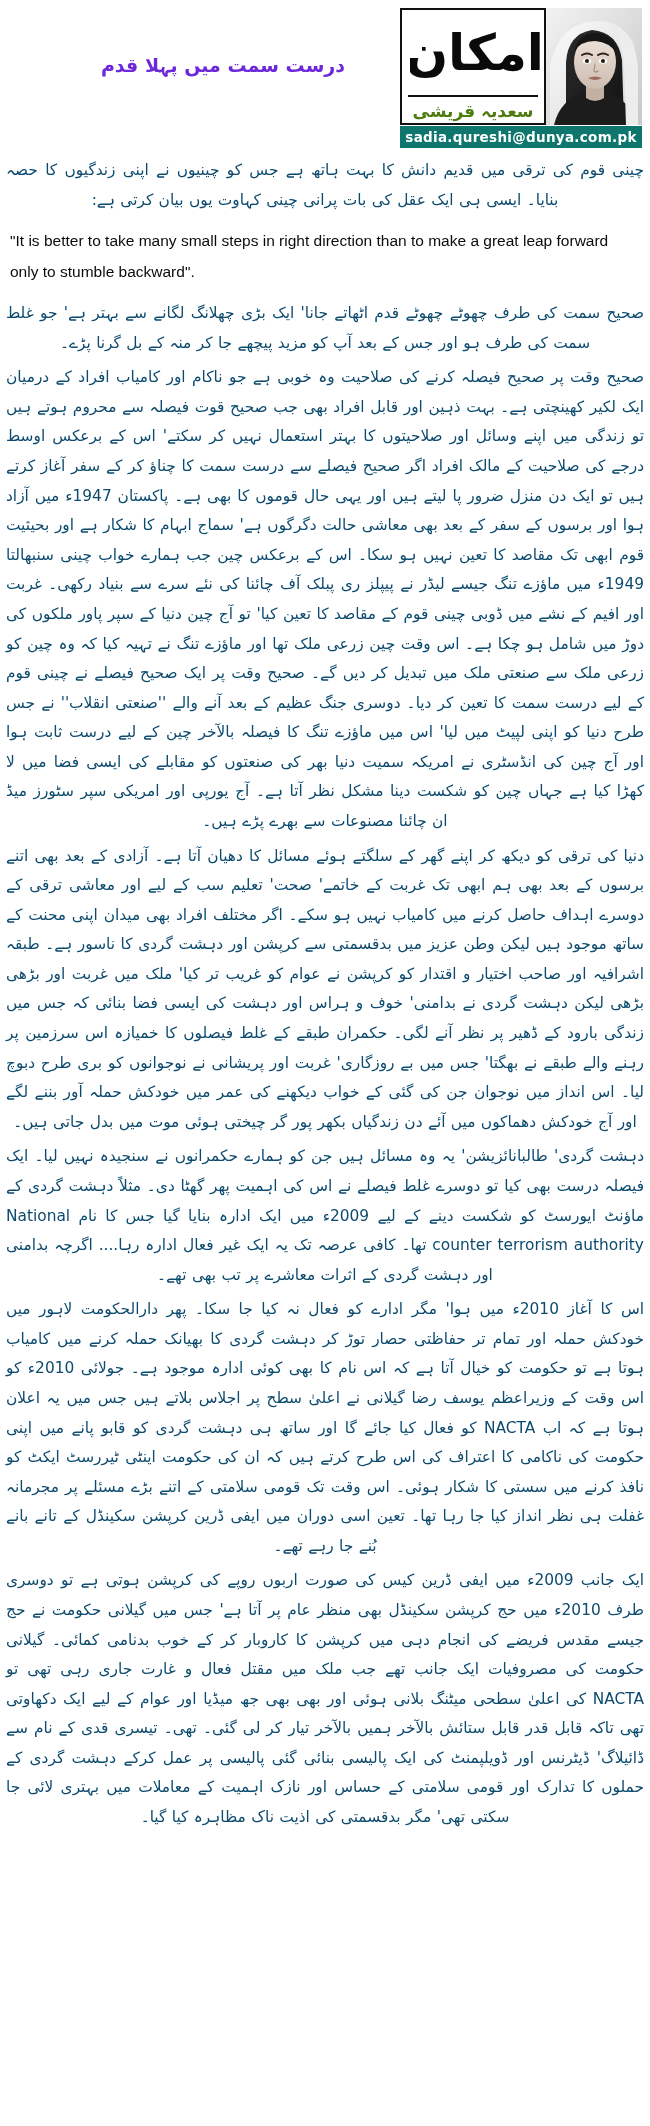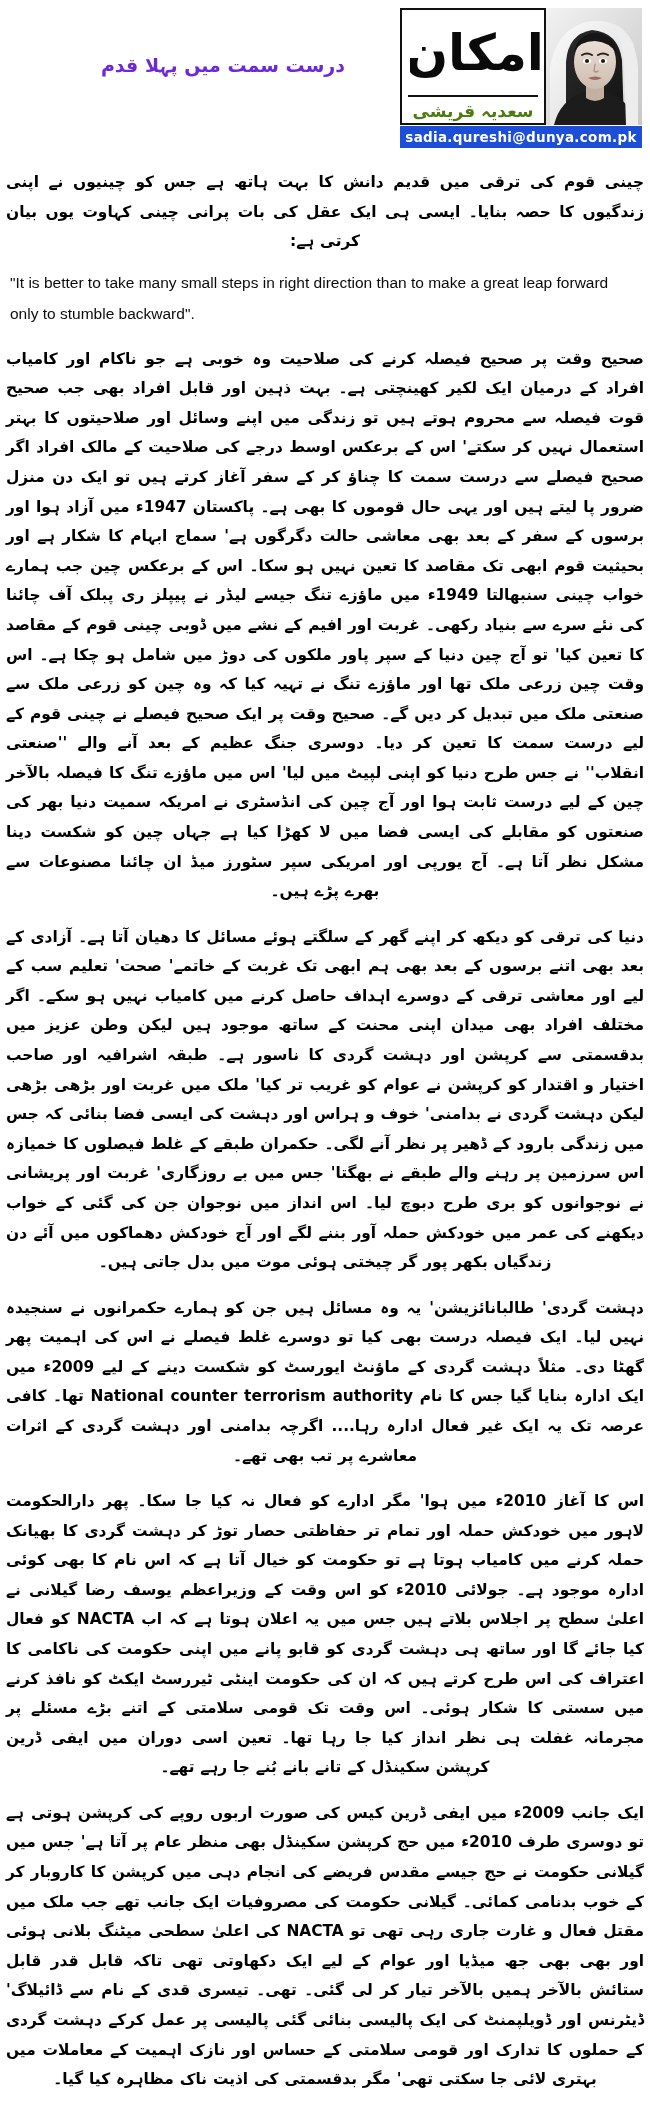--- a/index.html
+++ b/index.html
@@ -103,21 +103,21 @@
     background: #cfcfcf;
   }
   .photo-svg { display: block; width: 96px; height: 117px; }
 
   .email-bar {
     position: absolute;
     top: 118px;
     right: 0;
     width: 242px;
     height: 22px;
-    background: #1d4ed8;
+    background: #0f766e;
     color: #ffffff;
     font-family: "DejaVu Sans", sans-serif;
     font-size: 13.5px;
     font-weight: 700;
     letter-spacing: 0.3px;
     text-align: center;
     line-height: 22px;
     direction: ltr;
     white-space: nowrap;
     overflow: hidden;
@@ -144,24 +144,24 @@
     box-sizing: border-box;
     padding: 0 6px 18px 6px;
   }
 
   p.urdu {
     direction: rtl;
     text-align: justify;
     text-align-last: center;
     font-family: "DejaVu Sans", sans-serif;
     font-size: 15.4px;
-    font-weight: 700;
+    font-weight: 400;
     line-height: 1.92;
-    color: #000000;
-    margin: 16px 0 5px 0;
+    color: #0c4a6e;
+    margin: 4px 0 5px 0;
     word-spacing: 0.5px;
     hyphens: none;
   }
 
   p.urdu.first {
     text-align-last: center;
   }
 
   p.quote-en {
     direction: ltr;
@@ -245,20 +245,21 @@
       <div class="email-bar">sadia.qureshi@dunya.com.pk</div>
     </div>
   </div>
 
   <div class="article">
 
     <p class="urdu first">چینی قوم کی ترقی میں قدیم دانش کا بہت ہاتھ ہے جس کو چینیوں نے اپنی زندگیوں کا حصہ بنایا۔ ایسی ہی ایک عقل کی بات پرانی چینی کہاوت یوں بیان کرتی ہے:</p>
 
     <p class="quote-en">"It is better to take many small steps in right direction than to make a great leap forward only to stumble backward".</p>
 
+    <p class="urdu">صحیح سمت کی طرف چھوٹے چھوٹے قدم اٹھاتے جانا' ایک بڑی چھلانگ لگانے سے بہتر ہے' جو غلط سمت کی طرف ہو اور جس کے بعد آپ کو مزید پیچھے جا کر منہ کے بل گرنا پڑے۔</p>
     <p class="urdu">صحیح وقت پر صحیح فیصلہ کرنے کی صلاحیت وہ خوبی ہے جو ناکام اور کامیاب افراد کے درمیان ایک لکیر کھینچتی ہے۔ بہت ذہین اور قابل افراد بھی جب صحیح قوت فیصلہ سے محروم ہوتے ہیں تو زندگی میں اپنے وسائل اور صلاحیتوں کا بہتر استعمال نہیں کر سکتے' اس کے برعکس اوسط درجے کی صلاحیت کے مالک افراد اگر صحیح فیصلے سے درست سمت کا چناؤ کر کے سفر آغاز کرتے ہیں تو ایک دن منزل ضرور پا لیتے ہیں اور یہی حال قوموں کا بھی ہے۔ پاکستان 1947ء میں آزاد ہوا اور برسوں کے سفر کے بعد بھی معاشی حالت دگرگوں ہے' سماج ابہام کا شکار ہے اور بحیثیت قوم ابھی تک مقاصد کا تعین نہیں ہو سکا۔ اس کے برعکس چین جب ہمارے خواب چینی سنبھالتا 1949ء میں ماؤزے تنگ جیسے لیڈر نے پیپلز ری پبلک آف چائنا کی نئے سرے سے بنیاد رکھی۔ غربت اور افیم کے نشے میں ڈوبی چینی قوم کے مقاصد کا تعین کیا' تو آج چین دنیا کے سپر پاور ملکوں کی دوڑ میں شامل ہو چکا ہے۔ اس وقت چین زرعی ملک تھا اور ماؤزے تنگ نے تہیہ کیا کہ وہ چین کو زرعی ملک سے صنعتی ملک میں تبدیل کر دیں گے۔ صحیح وقت پر ایک صحیح فیصلے نے چینی قوم کے لیے درست سمت کا تعین کر دیا۔ دوسری جنگ عظیم کے بعد آنے والے ''صنعتی انقلاب'' نے جس طرح دنیا کو اپنی لپیٹ میں لیا' اس میں ماؤزے تنگ کا فیصلہ بالآخر چین کے لیے درست ثابت ہوا اور آج چین کی انڈسٹری نے امریکہ سمیت دنیا بھر کی صنعتوں کو مقابلے کی ایسی فضا میں لا کھڑا کیا ہے جہاں چین کو شکست دینا مشکل نظر آتا ہے۔ آج یورپی اور امریکی سپر سٹورز میڈ ان چائنا مصنوعات سے بھرے پڑے ہیں۔</p>
     <p class="urdu">دنیا کی ترقی کو دیکھ کر اپنے گھر کے سلگتے ہوئے مسائل کا دھیان آتا ہے۔ آزادی کے بعد بھی اتنے برسوں کے بعد بھی ہم ابھی تک غربت کے خاتمے' صحت' تعلیم سب کے لیے اور معاشی ترقی کے دوسرے اہداف حاصل کرنے میں کامیاب نہیں ہو سکے۔ اگر مختلف افراد بھی میدان اپنی محنت کے ساتھ موجود ہیں لیکن وطن عزیز میں بدقسمتی سے کرپشن اور دہشت گردی کا ناسور ہے۔ طبقہ اشرافیہ اور صاحب اختیار و اقتدار کو کرپشن نے عوام کو غریب تر کیا' ملک میں غربت اور بڑھی بڑھی لیکن دہشت گردی نے بدامنی' خوف و ہراس اور دہشت کی ایسی فضا بنائی کہ جس میں زندگی بارود کے ڈھیر پر نظر آنے لگی۔ حکمران طبقے کے غلط فیصلوں کا خمیازہ اس سرزمین پر رہنے والے طبقے نے بھگتا' جس میں بے روزگاری' غربت اور پریشانی نے نوجوانوں کو بری طرح دبوچ لیا۔ اس انداز میں نوجوان جن کی گئی کے خواب دیکھنے کی عمر میں خودکش حملہ آور بننے لگے اور آج خودکش دھماکوں میں آئے دن زندگیاں بکھر پور گر چیختی ہوئی موت میں بدل جاتی ہیں۔</p>
     <p class="urdu">دہشت گردی' طالبانائزیشن' یہ وہ مسائل ہیں جن کو ہمارے حکمرانوں نے سنجیدہ نہیں لیا۔ ایک فیصلہ درست بھی کیا تو دوسرے غلط فیصلے نے اس کی اہمیت پھر گھٹا دی۔ مثلاً دہشت گردی کے ماؤنٹ ایورسٹ کو شکست دینے کے لیے 2009ء میں ایک ادارہ بنایا گیا جس کا نام National counter terrorism authority تھا۔ کافی عرصہ تک یہ ایک غیر فعال ادارہ رہا.... اگرچہ بدامنی اور دہشت گردی کے اثرات معاشرے پر تب بھی تھے۔</p>
     <p class="urdu">اس کا آغاز 2010ء میں ہوا' مگر ادارے کو فعال نہ کیا جا سکا۔ پھر دارالحکومت لاہور میں خودکش حملہ اور تمام تر حفاظتی حصار توڑ کر دہشت گردی کا بھیانک حملہ کرنے میں کامیاب ہوتا ہے تو حکومت کو خیال آتا ہے کہ اس نام کا بھی کوئی ادارہ موجود ہے۔ جولائی 2010ء کو اس وقت کے وزیراعظم یوسف رضا گیلانی نے اعلیٰ سطح پر اجلاس بلاتے ہیں جس میں یہ اعلان ہوتا ہے کہ اب NACTA کو فعال کیا جائے گا اور ساتھ ہی دہشت گردی کو قابو پانے میں اپنی حکومت کی ناکامی کا اعتراف کی اس طرح کرتے ہیں کہ ان کی حکومت اینٹی ٹیررسٹ ایکٹ کو نافذ کرنے میں سستی کا شکار ہوئی۔ اس وقت تک قومی سلامتی کے اتنے بڑے مسئلے پر مجرمانہ غفلت ہی نظر انداز کیا جا رہا تھا۔ تعین اسی دوران میں ایفی ڈرین کرپشن سکینڈل کے تانے بانے بُنے جا رہے تھے۔</p>
     <p class="urdu">ایک جانب 2009ء میں ایفی ڈرین کیس کی صورت اربوں روپے کی کرپشن ہوتی ہے تو دوسری طرف 2010ء میں حج کرپشن سکینڈل بھی منظر عام پر آتا ہے' جس میں گیلانی حکومت نے حج جیسے مقدس فریضے کی انجام دہی میں کرپشن کا کاروبار کر کے خوب بدنامی کمائی۔ گیلانی حکومت کی مصروفیات ایک جانب تھے جب ملک میں مقتل فعال و غارت جاری رہی تھی تو NACTA کی اعلیٰ سطحی میٹنگ بلانی ہوئی اور بھی بھی جھ میڈیا اور عوام کے لیے ایک دکھاوتی تھی تاکہ قابل قدر قابل ستائش بالآخر ہمیں بالآخر تیار کر لی گئی۔ تھی۔ تیسری قدی کے نام سے ڈائیلاگ' ڈیٹرنس اور ڈویلپمنٹ کی ایک پالیسی بنائی گئی پالیسی پر عمل کرکے دہشت گردی کے حملوں کا تدارک اور قومی سلامتی کے حساس اور نازک اہمیت کے معاملات میں بہتری لائی جا سکتی تھی' مگر بدقسمتی کی اذیت ناک مظاہرہ کیا گیا۔</p>
 
   </div>
 </div>
 
 </body></html>

